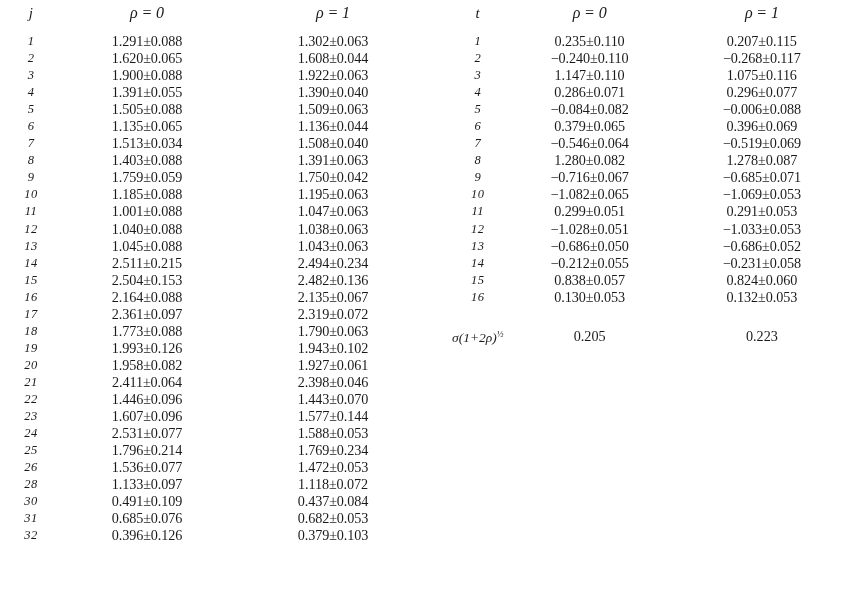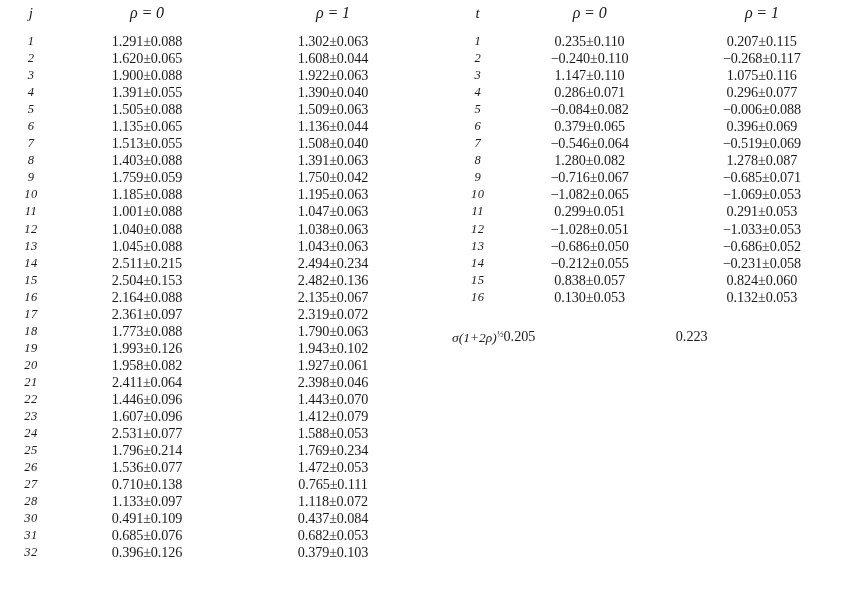--- a/index.html
+++ b/index.html
@@ -83,20 +83,21 @@
     font-size: 13.5px;
     font-style: italic;
     white-space: nowrap;
   }
   .sum-label .sup {
     font-size: 9px;
     vertical-align: super;
   }
   .sum-val {
     width: 186px;
+    text-align: center;
     font-size: 14.2px;
     font-family: Liberation Serif, serif;
   }
   .hat {
     position: relative;
   }
   .rho-hdr {
     font-style: italic;
   }
 </style>
@@ -139,21 +140,21 @@
           <td class="col-val">1.505±0.088</td>
           <td class="col-val">1.509±0.063</td>
         </tr>
         <tr class="row">
           <td class="col-idx">6</td>
           <td class="col-val">1.135±0.065</td>
           <td class="col-val">1.136±0.044</td>
         </tr>
         <tr class="row">
           <td class="col-idx">7</td>
-          <td class="col-val">1.513±0.055</td>
+          <td class="col-val">1.513±0.034</td>
           <td class="col-val">1.508±0.040</td>
         </tr>
         <tr class="row">
           <td class="col-idx">8</td>
           <td class="col-val">1.403±0.088</td>
           <td class="col-val">1.391±0.063</td>
         </tr>
         <tr class="row">
           <td class="col-idx">9</td>
           <td class="col-val">1.759±0.059</td>
@@ -220,41 +221,36 @@
           <td class="col-val">2.398±0.046</td>
         </tr>
         <tr class="row">
           <td class="col-idx">22</td>
           <td class="col-val">1.446±0.096</td>
           <td class="col-val">1.443±0.070</td>
         </tr>
         <tr class="row">
           <td class="col-idx">23</td>
           <td class="col-val">1.607±0.096</td>
-          <td class="col-val">1.412±0.079</td>
+          <td class="col-val">1.577±0.144</td>
         </tr>
         <tr class="row">
           <td class="col-idx">24</td>
           <td class="col-val">2.531±0.077</td>
           <td class="col-val">1.588±0.053</td>
         </tr>
         <tr class="row">
           <td class="col-idx">25</td>
           <td class="col-val">1.796±0.214</td>
           <td class="col-val">1.769±0.234</td>
         </tr>
         <tr class="row">
           <td class="col-idx">26</td>
           <td class="col-val">1.536±0.077</td>
           <td class="col-val">1.472±0.053</td>
-        </tr>
-        <tr class="row">
-          <td class="col-idx">27</td>
-          <td class="col-val">0.710±0.138</td>
-          <td class="col-val">0.765±0.111</td>
         </tr>
         <tr class="row">
           <td class="col-idx">28</td>
           <td class="col-val">1.133±0.097</td>
           <td class="col-val">1.118±0.072</td>
         </tr>
         <tr class="row">
           <td class="col-idx">30</td>
           <td class="col-val">0.491±0.109</td>
           <td class="col-val">0.437±0.084</td>

